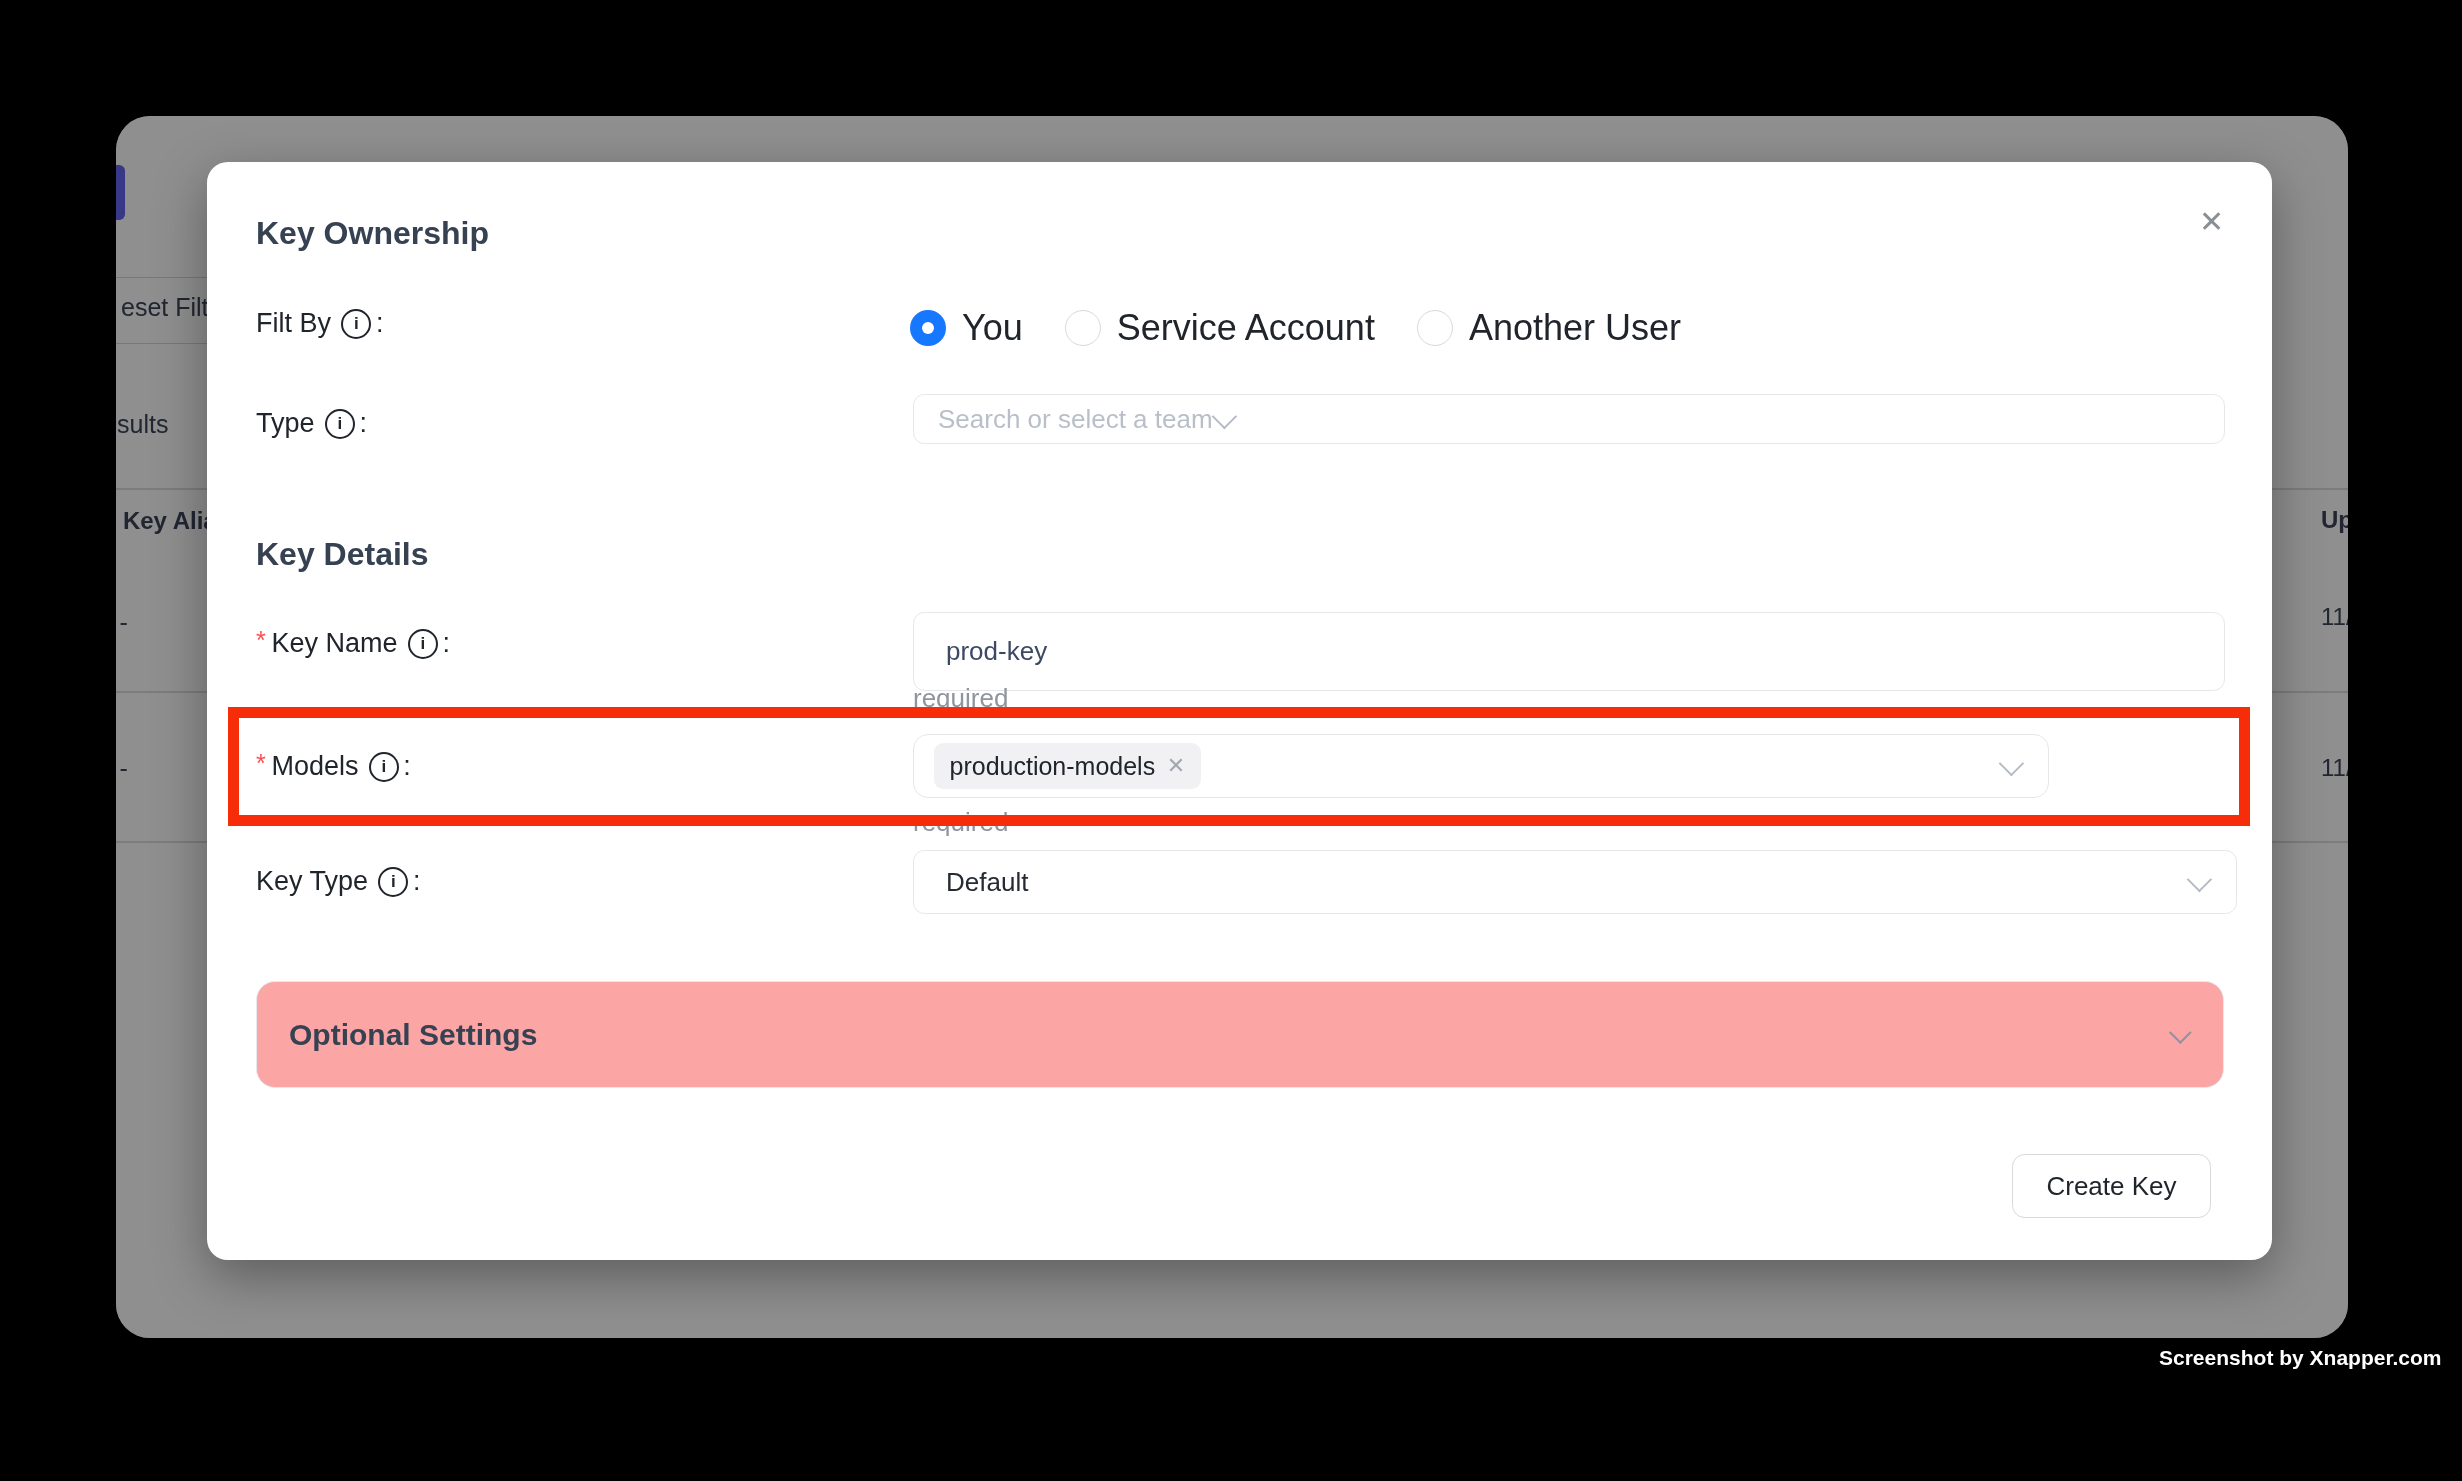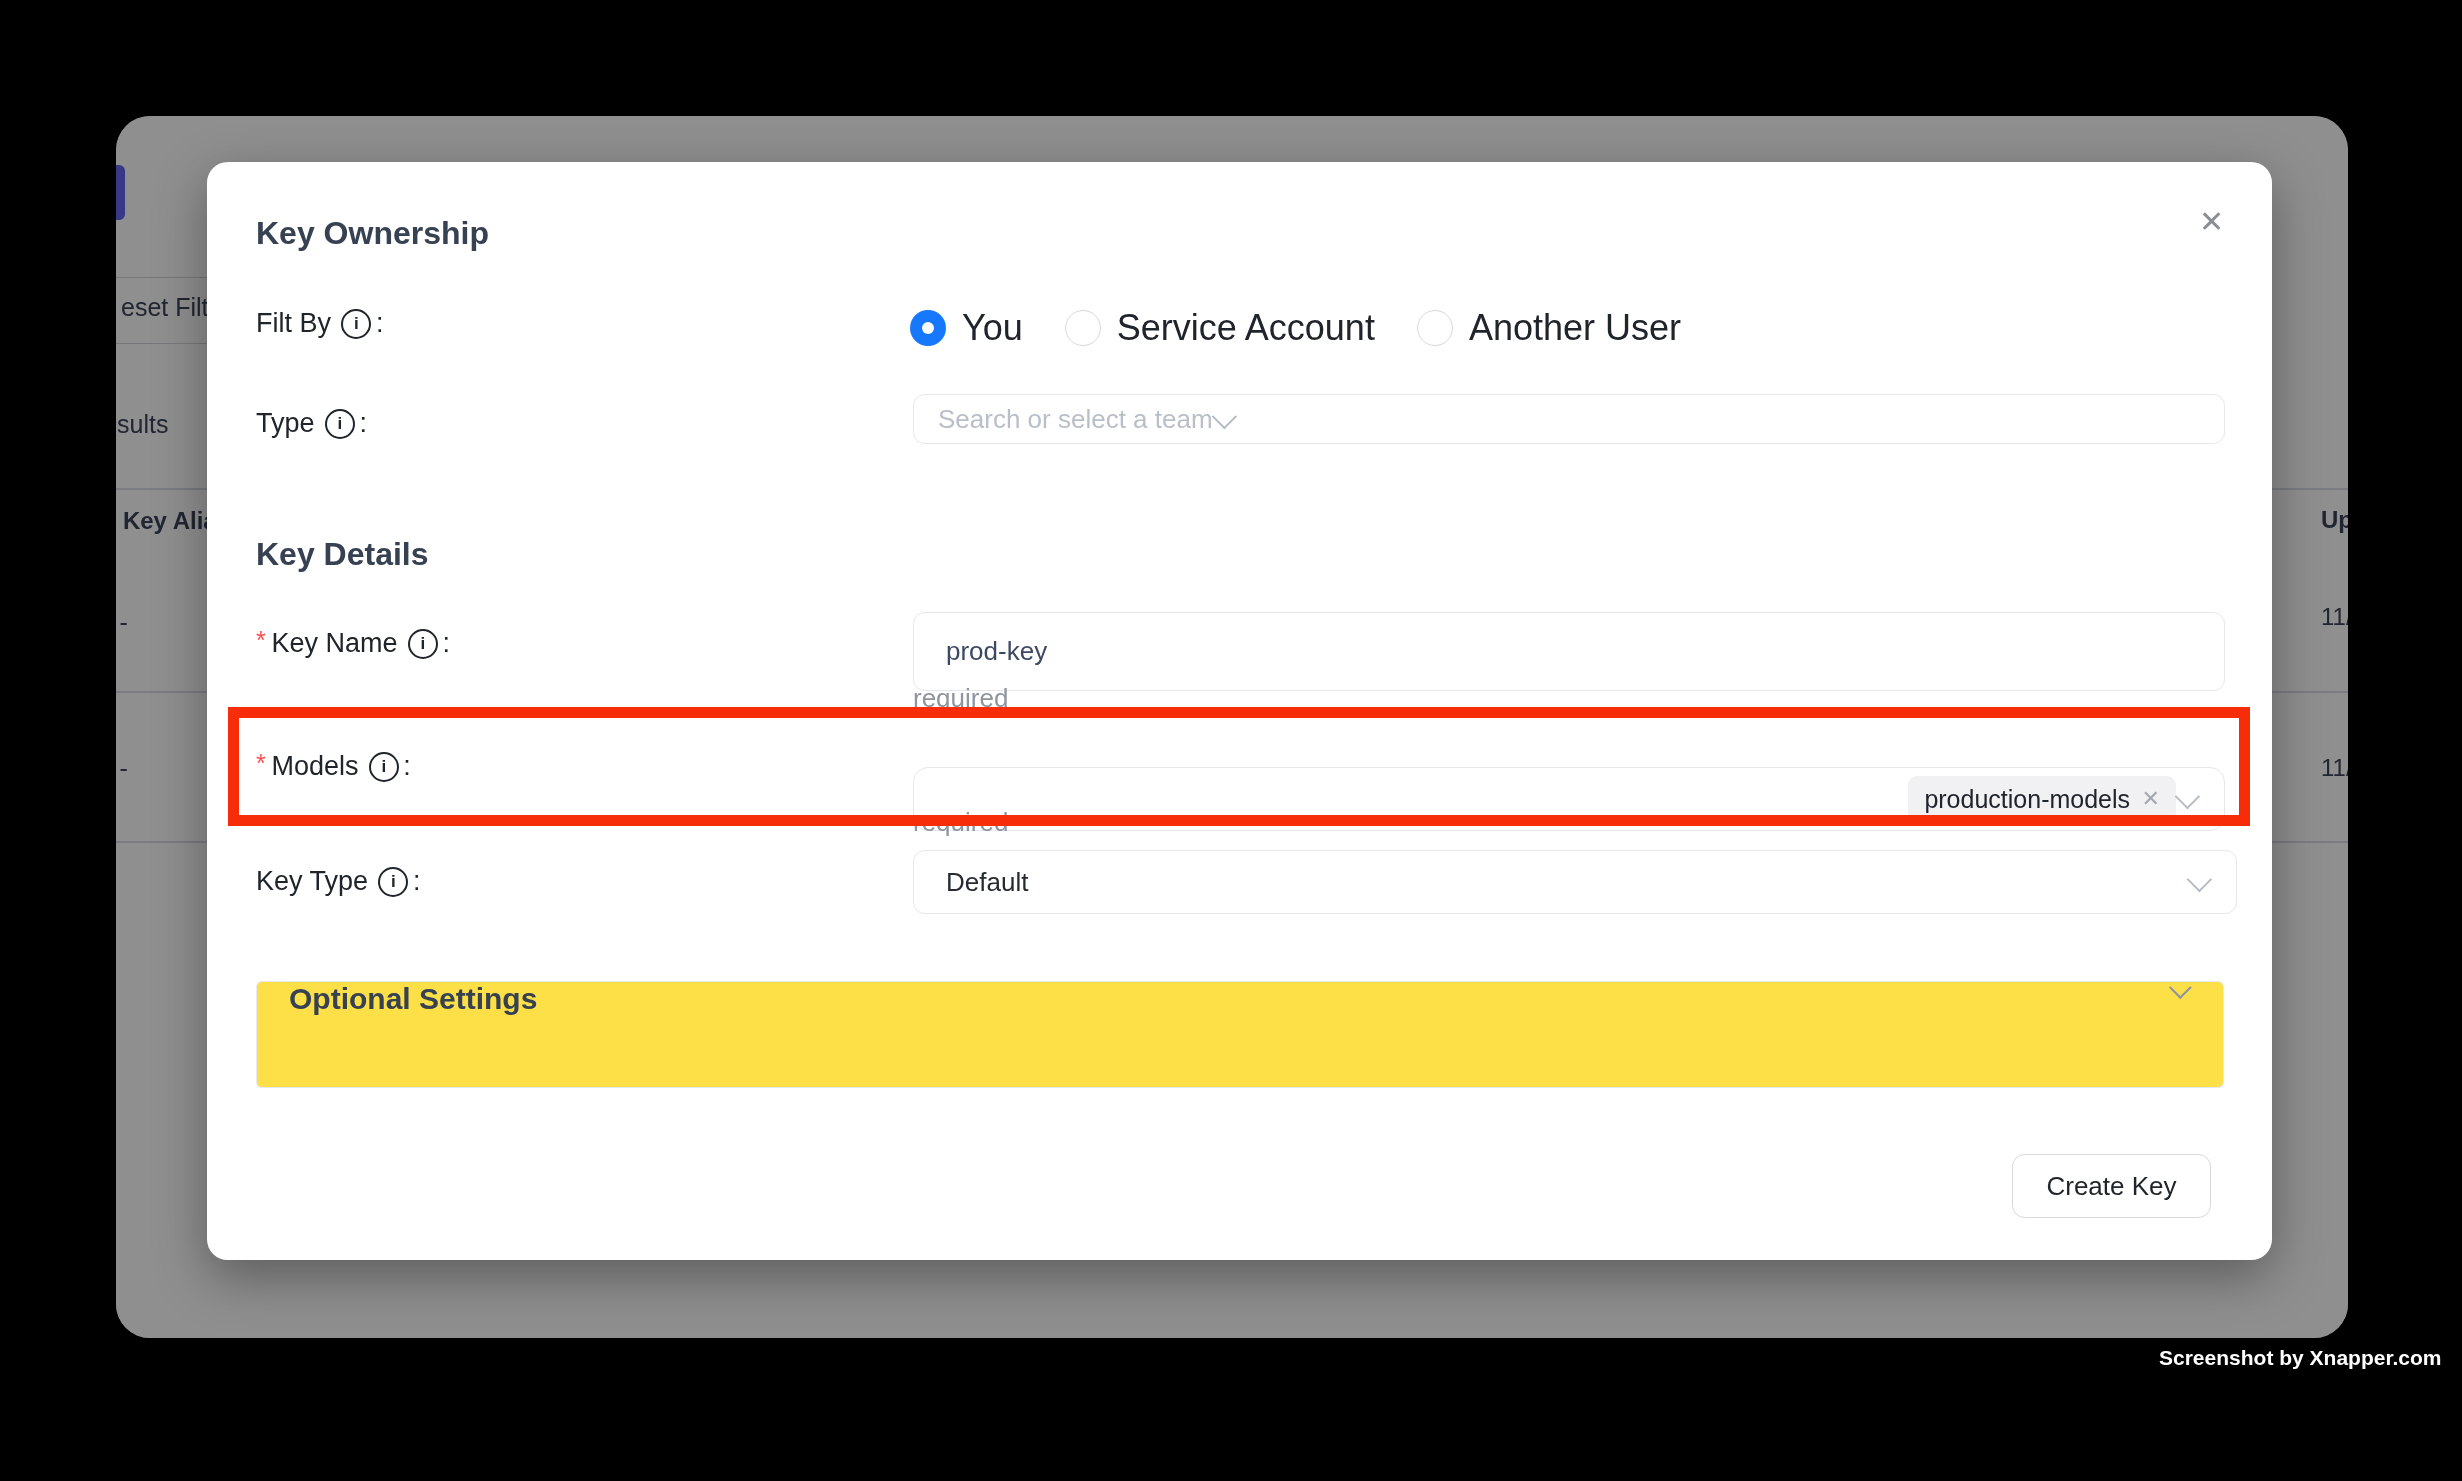--- a/index.html
+++ b/index.html
@@ -33,22 +33,22 @@
   .radio.sel::after{content:"";position:absolute;left:11.5px;top:11.5px;width:12.6px;height:12.6px;border-radius:50%;background:#fff;}
   .radio.unsel{background:#fff;border:1.7px solid #d9d9d9;}
   .radio-item{display:flex;align-items:center;gap:16px;}
   .radio-label{font-size:36px;color:#20242b;white-space:nowrap;}
   .required-msg{color:#8f959e;font-size:26px;}
   #models-highlight{border:11.5px solid #f72d0a;box-sizing:border-box;z-index:5;pointer-events:none;}
   .tag{display:inline-flex;align-items:center;background:#f1f1f4;border-radius:9.2px;height:46px;padding:0 16px;gap:11.5px;}
   .tag-text{font-size:25px;color:#20242b;white-space:nowrap;}
   .tag-x{font-size:22px;color:#a3a7ae;}
   #close-btn{font-size:30px;color:#8a8f96;line-height:1;cursor:pointer;}
-  #optional-panel{border:1.7px solid #e7e9ee;border-radius:6px;box-sizing:border-box;display:flex;align-items:flex-start;
-    justify-content:space-between;padding:0 37px 0 32px;background:#fde047;}
+  #optional-panel{border:1.7px solid #e7e9ee;border-radius:19px;box-sizing:border-box;display:flex;align-items:center;
+    justify-content:space-between;padding:0 37px 0 32px;background:#fca5a5;}
   #optional-panel .mtitle{font-size:30px;}
   #create-key-btn{border:1.4px solid #d9d9d9;border-radius:12.6px;background:#fff;display:flex;align-items:center;
     justify-content:center;font-size:26px;color:#20242b;box-sizing:border-box;}
   #watermark{color:#ffffff;font-size:21px;font-weight:700;white-space:nowrap;z-index:4;}
 </style>
 </head>
 <body>
 
 <div id="app-window" class="abs">
   <div id="bg-blue-btn" class="abs"></div>
@@ -120,21 +120,21 @@
     <span class="value-text" style="color:#3d4963;font-size:26px;">prod-key</span>
   </div>
   <div class="required-msg abs" style="left:706px;top:521px;">required</div>
 
   <div class="flabel abs" style="left:49px;top:589px;">
     <span class="req">*</span>
     <span>Models</span>
     <span class="info-icon"></span>
     <span>:</span>
   </div>
-  <div class="select-box abs" style="left:706px;top:572px;width:1312px;height:64px;border-radius:15px;padding:0 30px 0 19.5px;justify-content:flex-end;margin-top:33px;">
+  <div class="select-box abs" style="left:706px;top:572px;width:1136px;height:64px;border-radius:15px;padding:0 30px 0 19.5px;justify-content:space-between;">
     <span class="tag">
       <span class="tag-text">production-models</span>
       <span class="tag-x">✕</span>
     </span>
     <span class="chevron-down"></span>
   </div>
   <div class="required-msg abs" style="left:706px;top:645px;">required</div>
 
   <div id="models-highlight" class="abs" style="left:21px;top:545px;width:2022px;height:119px;"></div>
 

